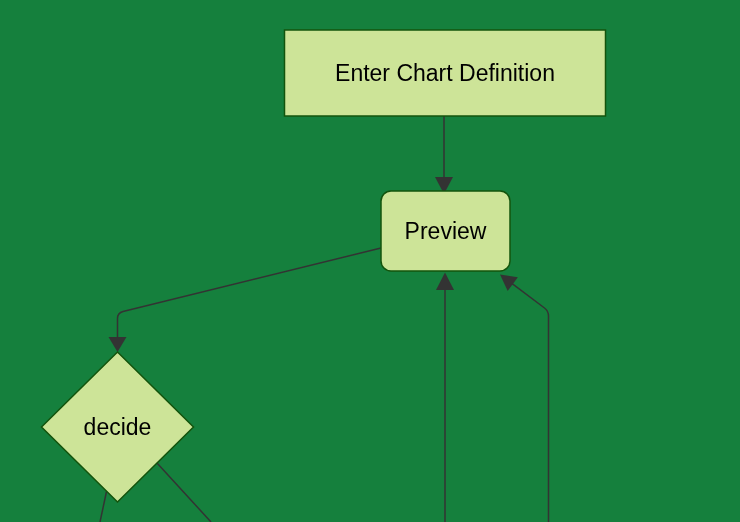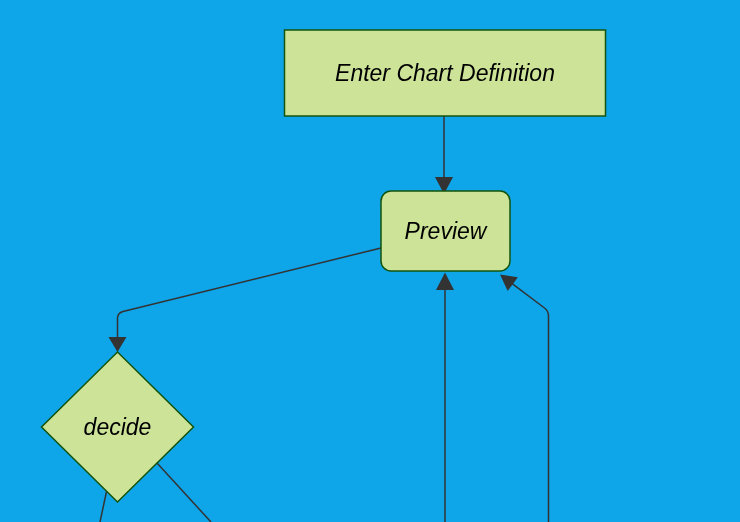--- a/index.html
+++ b/index.html
@@ -4,23 +4,22 @@
 <style>
   html, body {
     margin: 0;
     padding: 0;
     background: #ffffff;
   }
   .stage {
     position: relative;
     width: 740px;
     height: 522px;
-    background: #0ea5e9;
+    background: #15803d;
     overflow: hidden;
-    font-style: italic;
   }
   svg {
     display: block;
   }
   .node-label {
     font-family: "Liberation Sans", "DejaVu Sans", sans-serif;
     font-size: 23px;
   }
 </style>
 </head>

